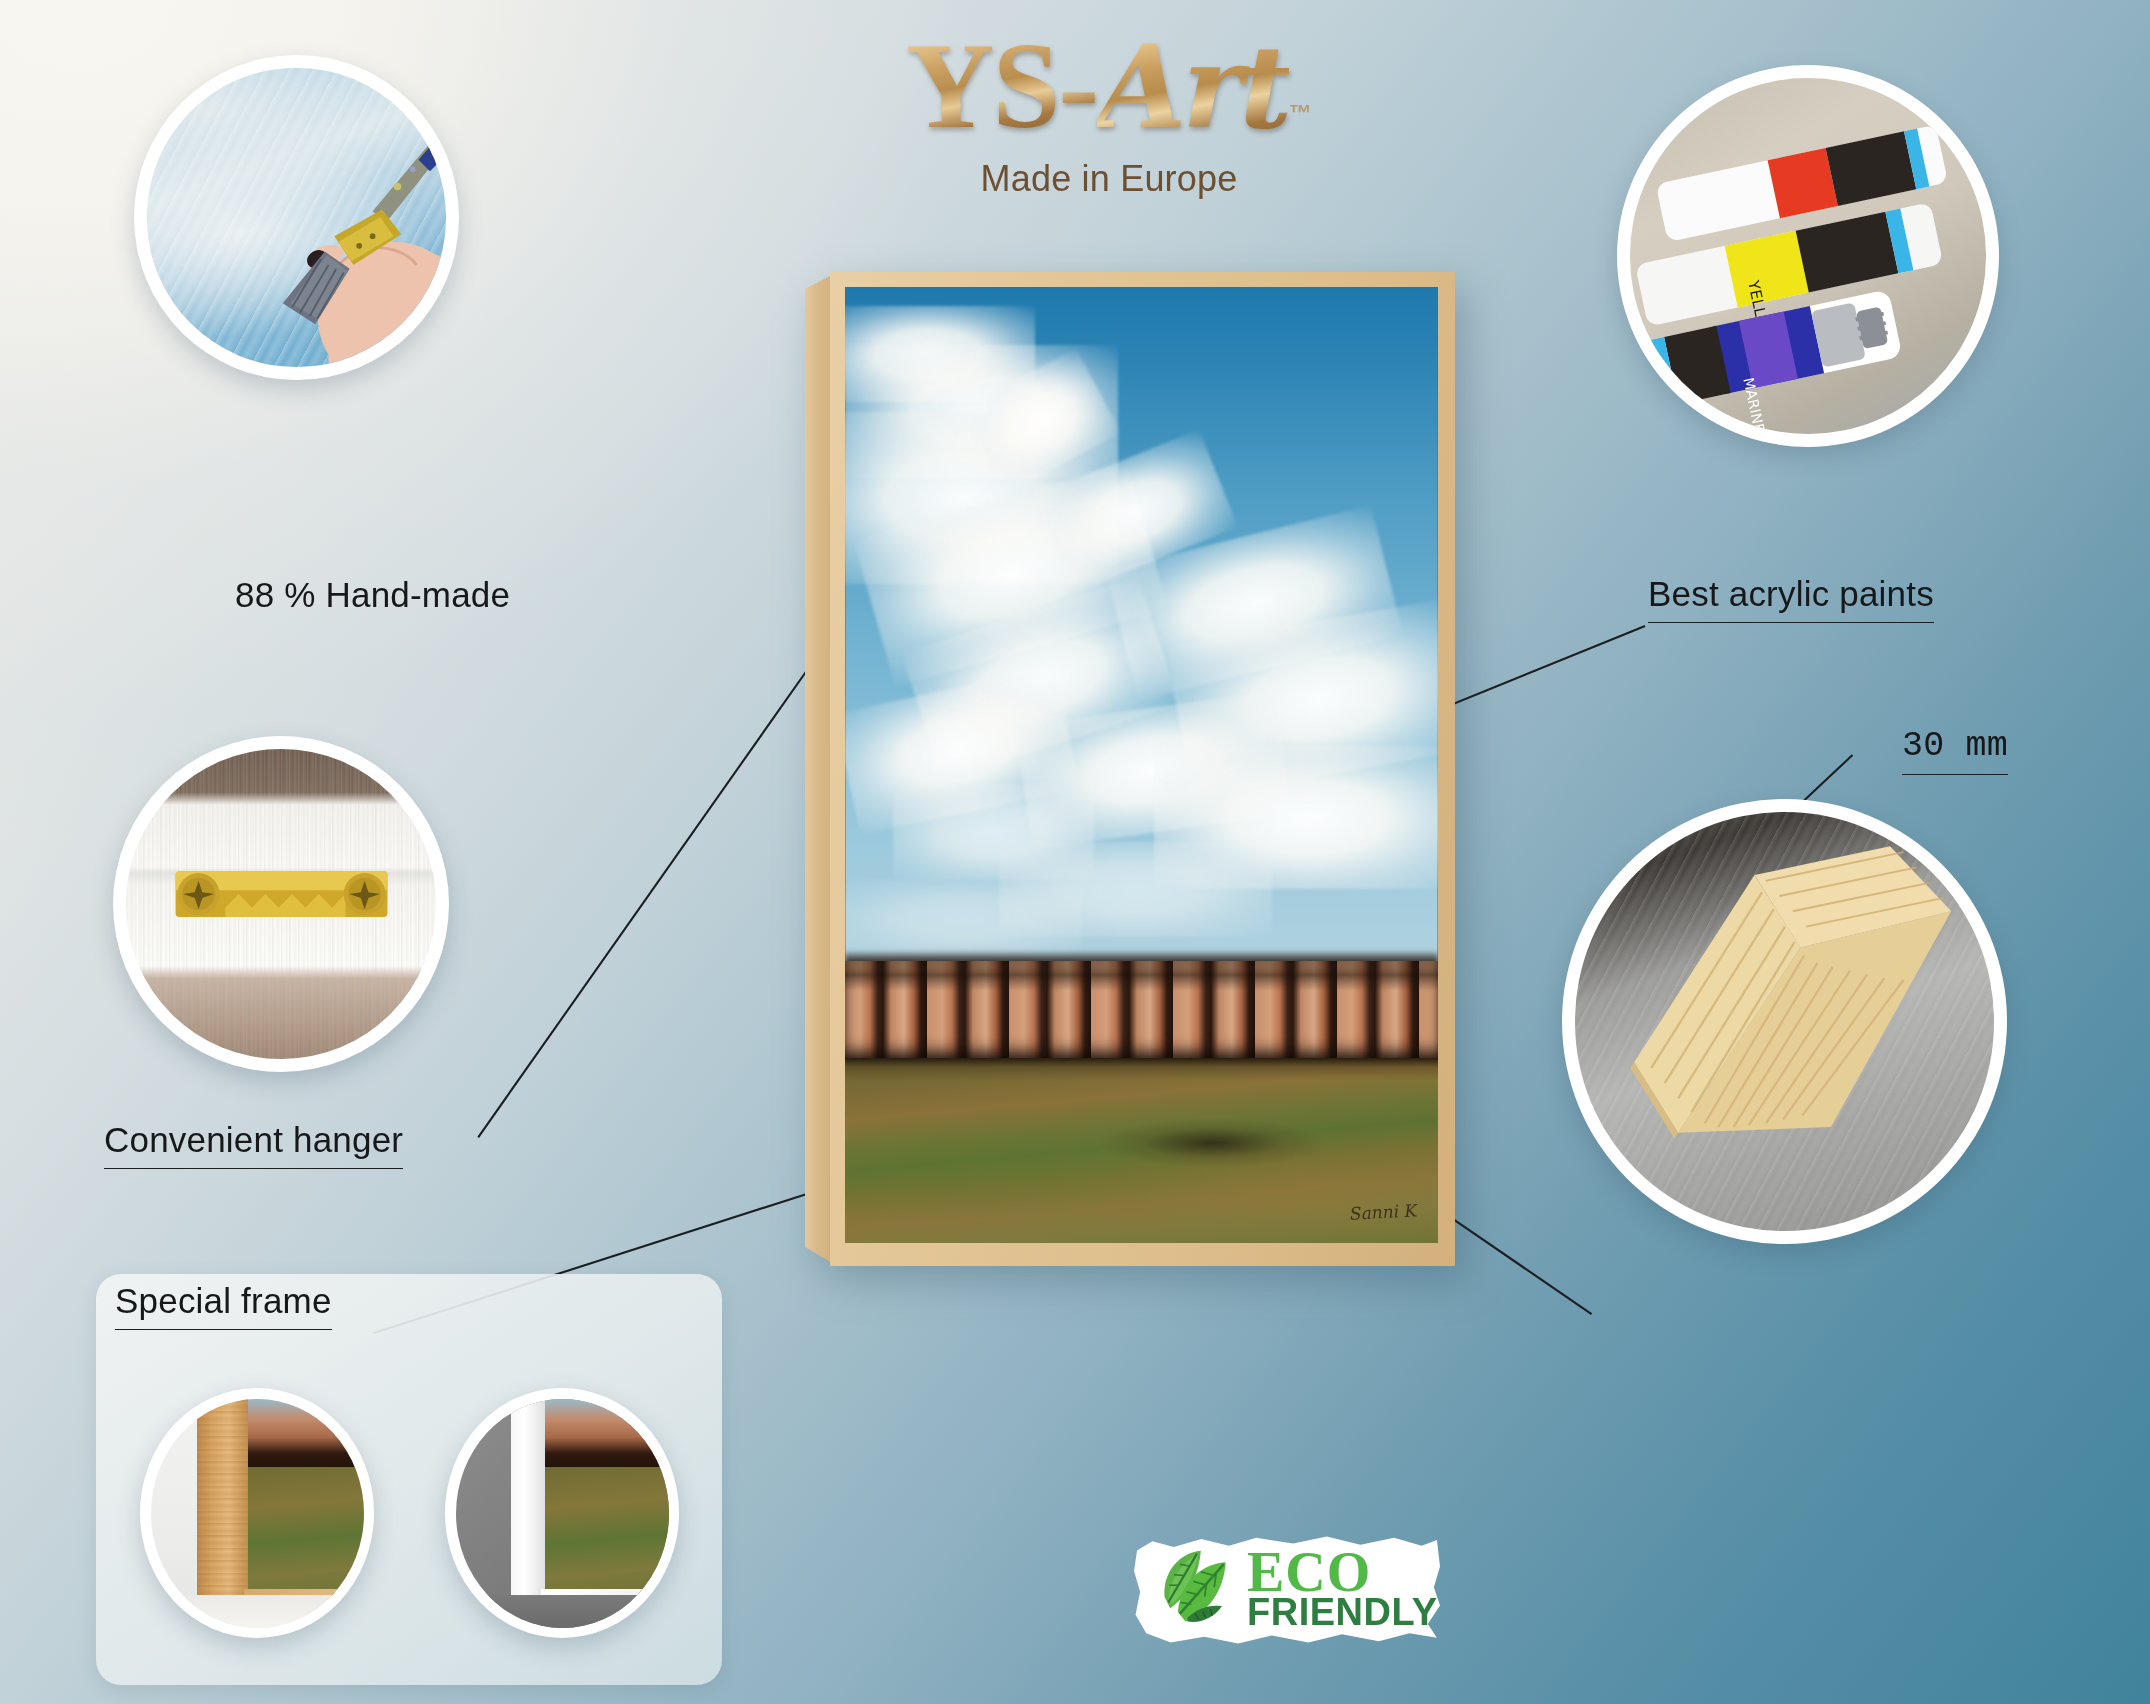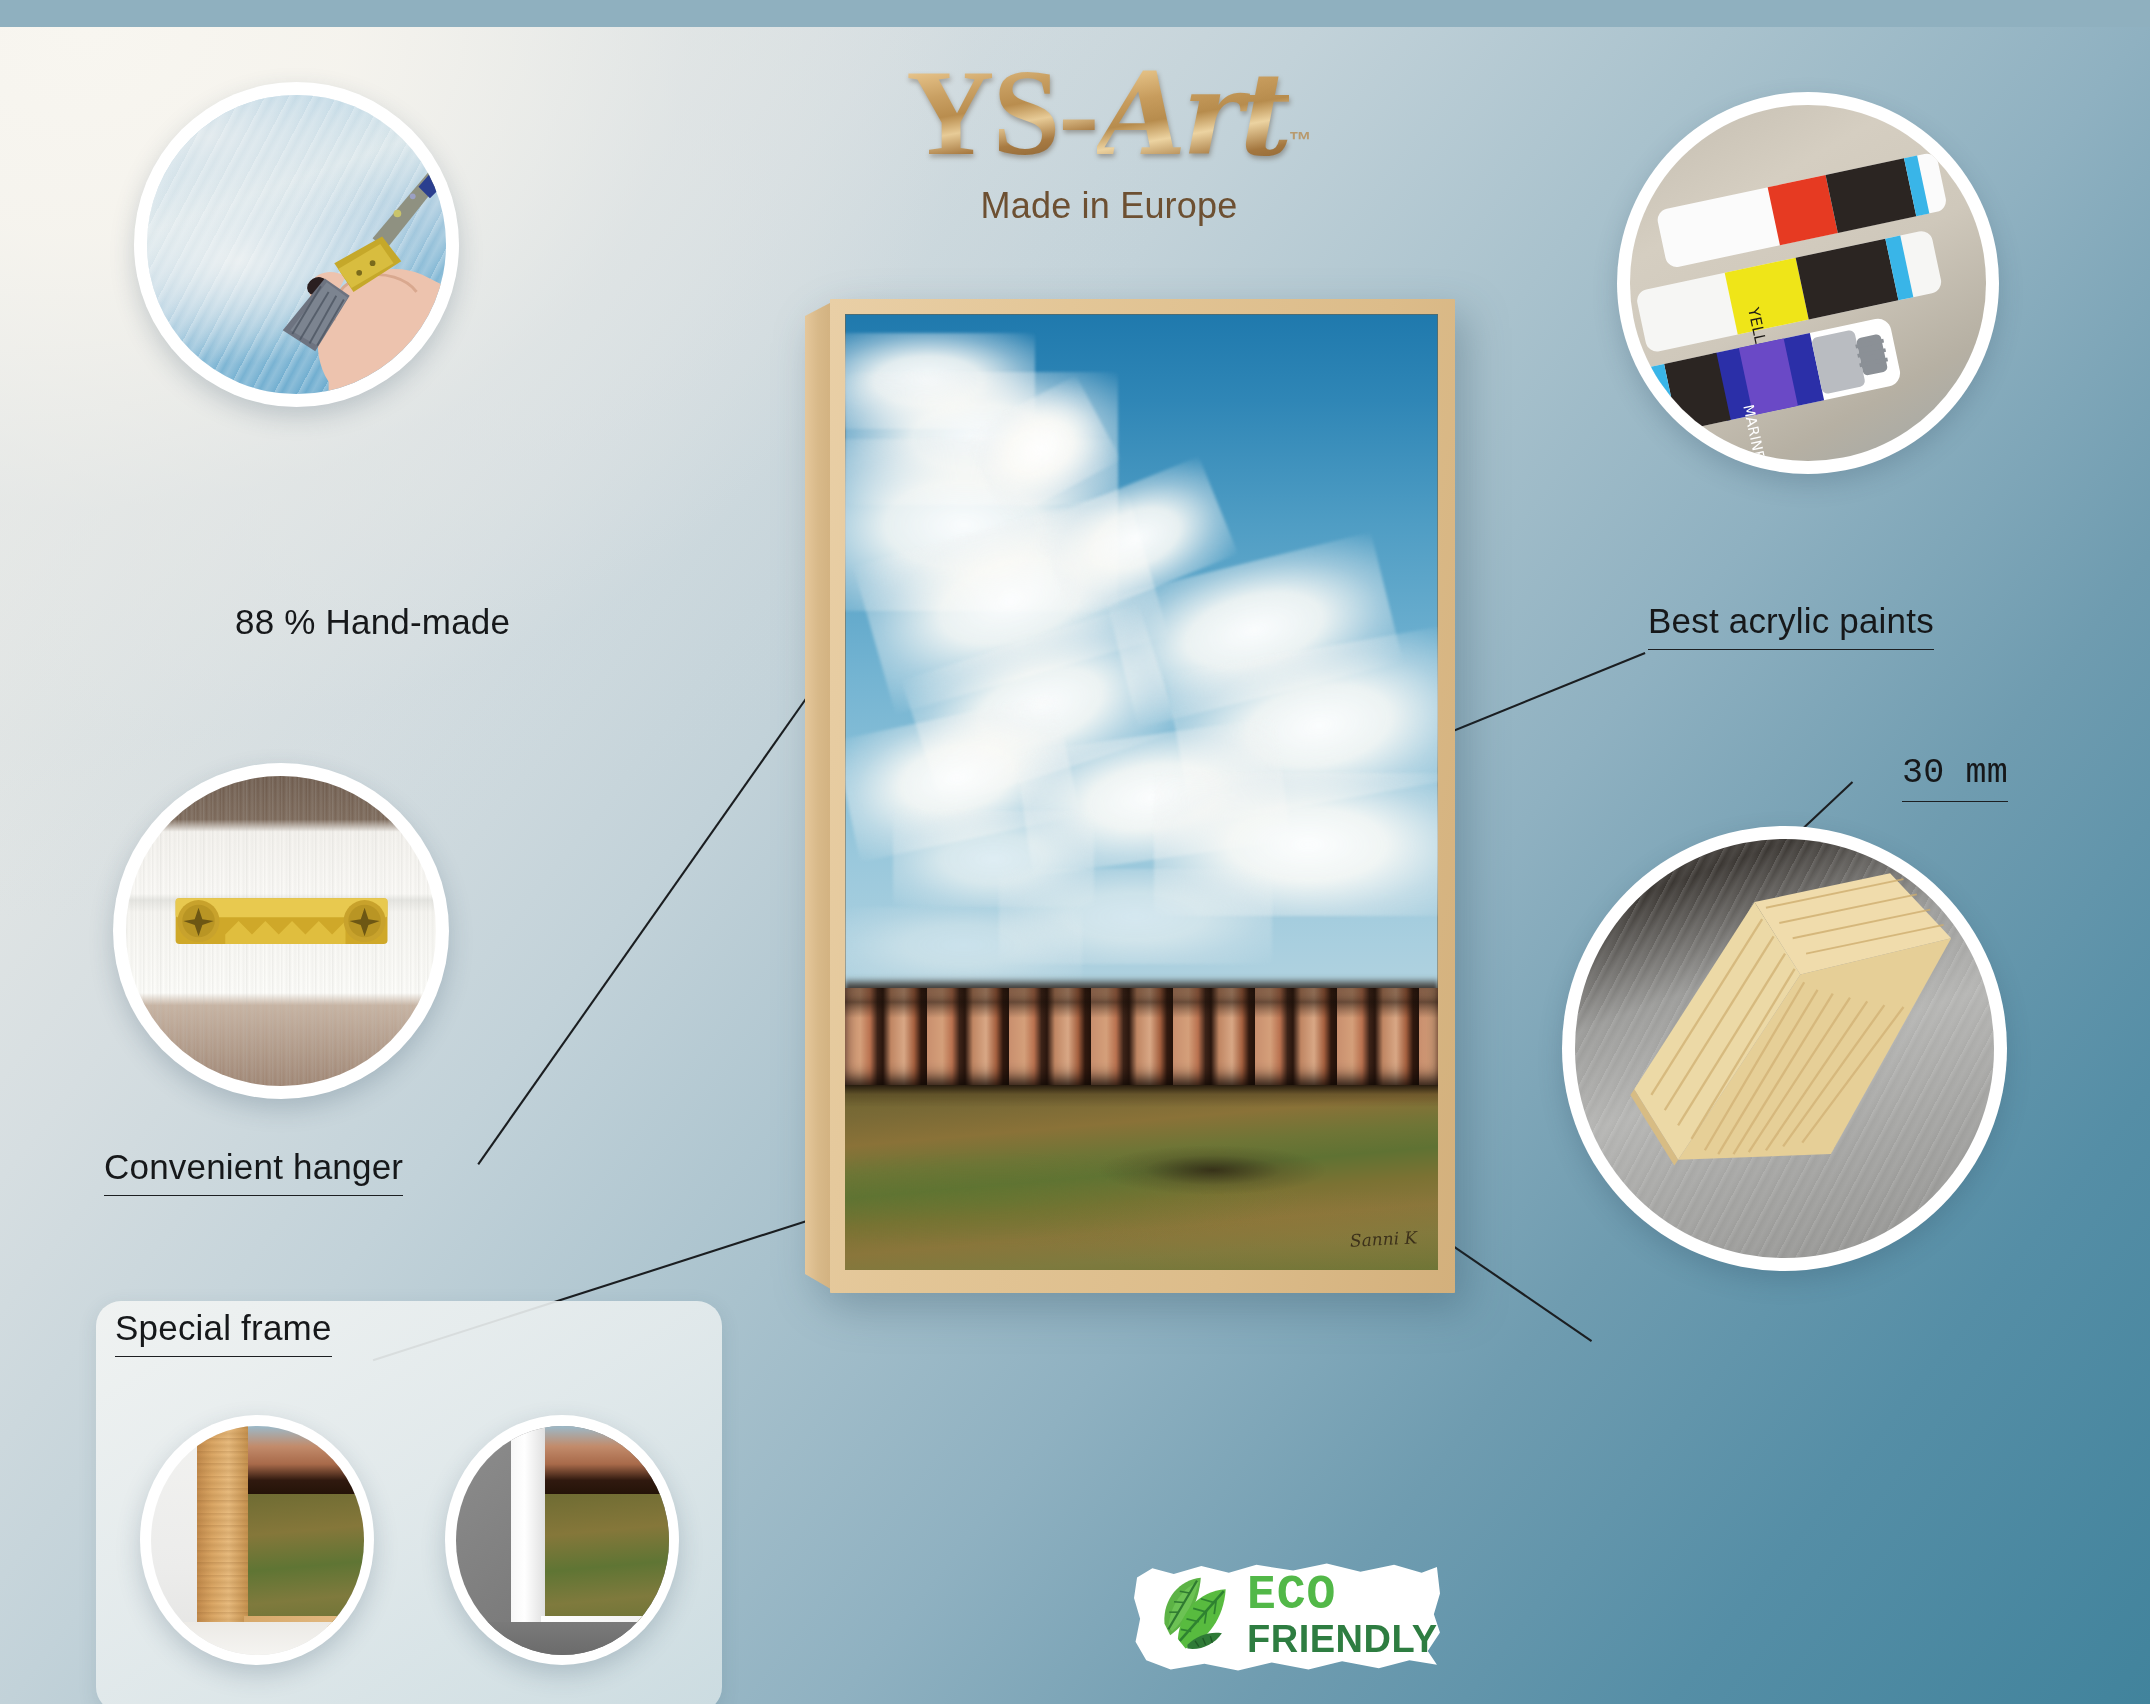--- a/index.html
+++ b/index.html
@@ -19,21 +19,20 @@
         #f4f2ec 0%,
         #e9eae7 12%,
         #d6dee1 26%,
         #c2d2d9 38%,
         #a9c2cd 50%,
         #8fb1c1 62%,
         #6f9cb0 74%,
         #558ea6 86%,
         #41839c 100%);
     overflow:hidden;
-    margin-top:27px;
   }
 
   
   .photo-circle {
     position:absolute;
     border-radius:50%;
     background:#fff;
     box-shadow:0 9.6px 25px rgba(40,70,90,0.22);
     overflow:hidden;
     display:block;
@@ -183,21 +182,21 @@
   #eco-badge {
     position:absolute; left:1134px; top:1532px;
     width:306px; height:115px;
   }
   #eco-brush {
     position:absolute; inset:0;
     background:#ffffff;
     clip-path:polygon(1% 16%, 6% 8%, 13% 13%, 22% 6%, 31% 12%, 40% 5%, 52% 10%, 63% 4%, 74% 11%, 85% 5%, 94% 12%, 99% 7%, 100% 30%, 98% 48%, 100% 64%, 96% 80%, 99% 92%, 90% 88%, 80% 95%, 68% 89%, 57% 96%, 45% 90%, 34% 97%, 23% 91%, 12% 96%, 4% 88%, 0.5% 72%, 2% 52%, 0% 34%);
   }
   .eco-text { position:absolute; left:113px; }
-  #eco-word  { top:11.5px; font-size:48px; font-weight:700; color:#52b848; letter-spacing:1px; line-height:1; font-family:Liberation Mono, monospace;}
+  #eco-word  { top:11.5px; font-size:56px; font-weight:700; color:#52b848; letter-spacing:1px; line-height:1; font-family:Liberation Serif, serif;}
   #eco-word2 { top:61px; font-size:38px; font-weight:700; color:#2e7d41; letter-spacing:0.5px; line-height:1; font-family:"Liberation Sans", sans-serif;}
 
   
   .imgfill { position:absolute; inset:0; }
 </style>
 </head>
 <body>
 
 <div id="stage">
 

